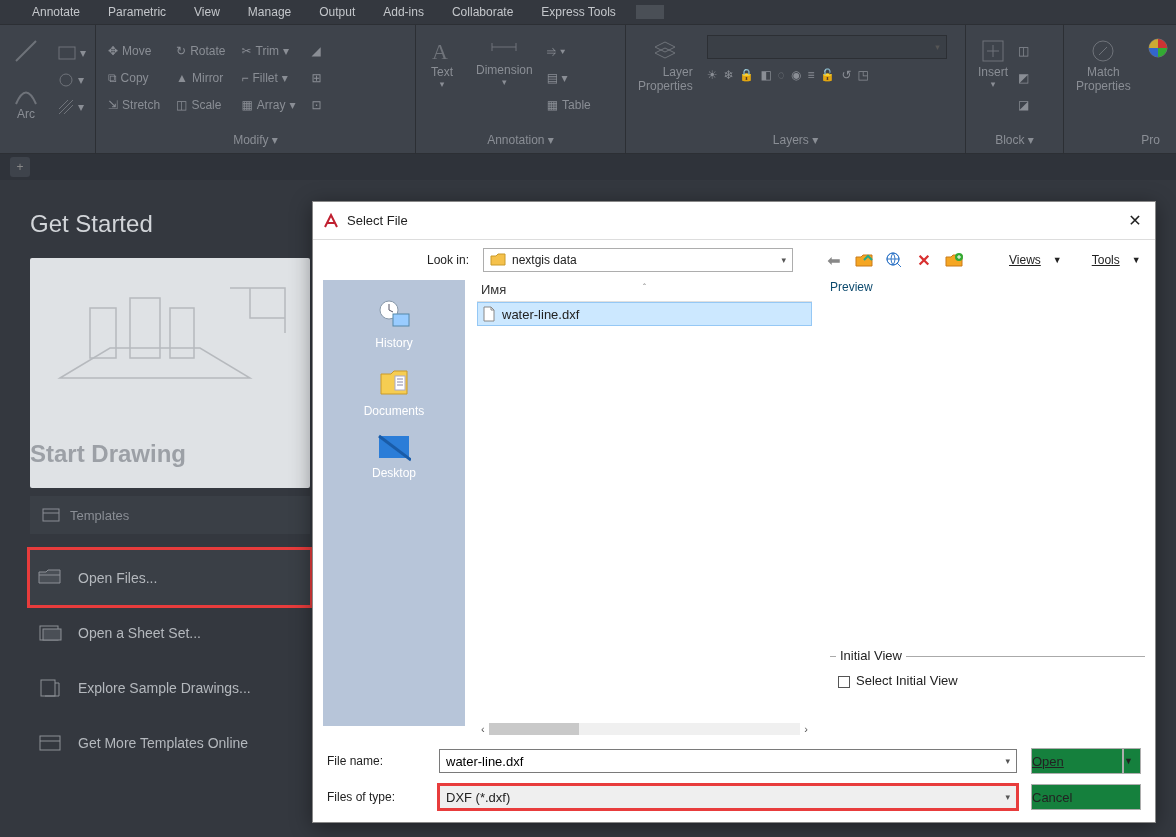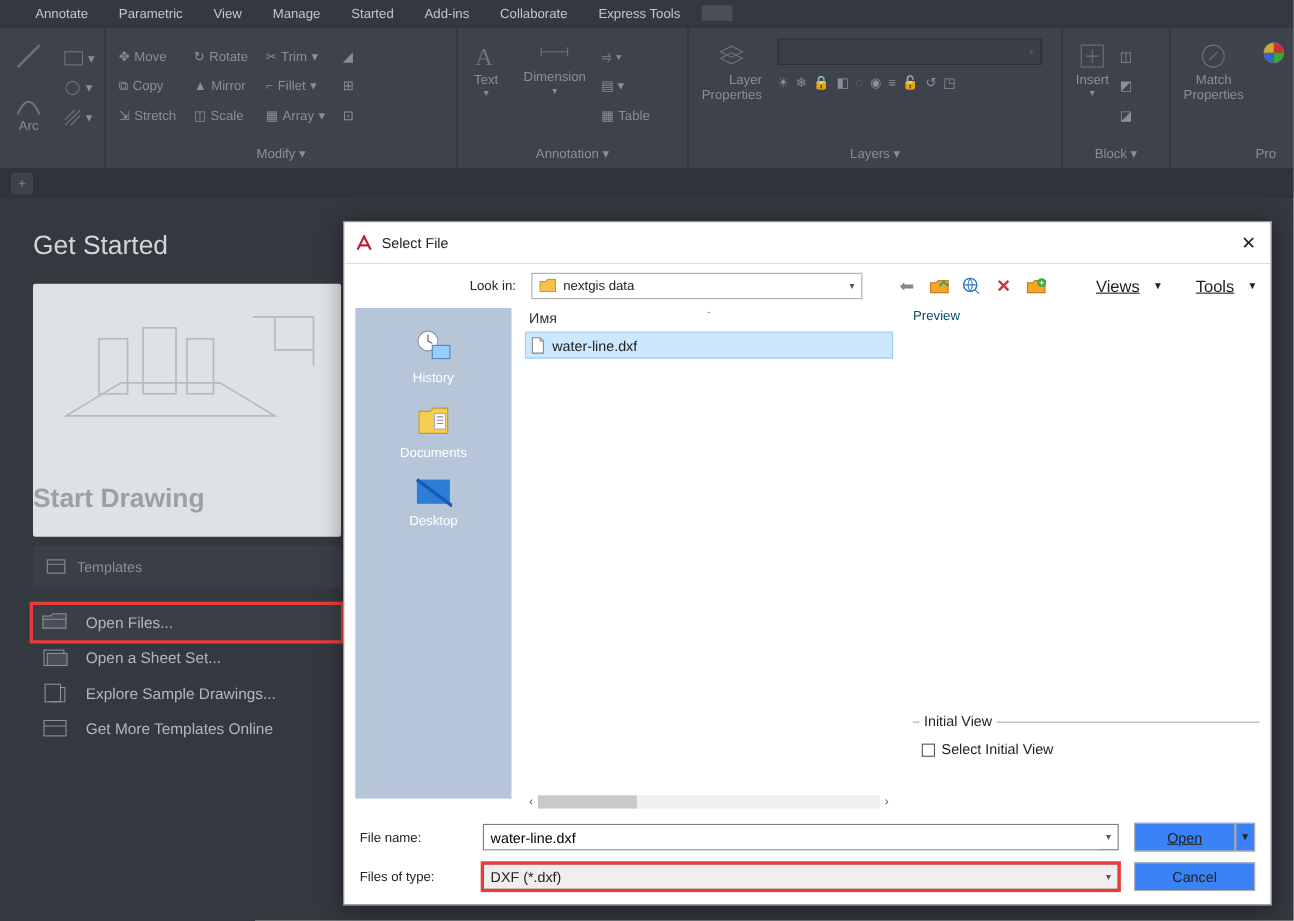--- a/index.html
+++ b/index.html
@@ -80,21 +80,21 @@
   padding-bottom: 20px; margin-bottom: 8px;
   position: relative;
 }
 .start-card .drawlabel { font-size: 24px; color: #9ca0a6; font-weight: 600; }
 .start-card .svgdraw { position: absolute; top: 20px; left: 20px; right: 20px; opacity: .4;}
 .templates-bar {
   width: 280px; height: 38px; background: #3a3f46; display: flex; align-items: center; gap: 10px;
   padding: 0 12px; color: #8a8e95; font-size: 13px; margin-bottom: 16px;
 }
 .action-row {
-  width: 280px; height: 32px; display: flex; align-items: center; gap: 14px; padding: 0 6px;
+  width: 280px; height: 55px; display: flex; align-items: center; gap: 14px; padding: 0 6px;
   color: #b4b8bd; font-size: 14px; cursor: pointer;
 }
 .action-row.highlighted {
   outline: 3px solid #e83c3c;
   background: #3a3f46;
 }
 .action-row .ai { width: 28px; height: 20px; display: flex; align-items: center; justify-content: center; }
 
 
 .dialog {
@@ -121,21 +121,21 @@
 .dlg-title .dlg-close { margin-left: auto; font-size: 16px; width: 20px; text-align: center; cursor: pointer; }
 .dlg-toolbar {
   height: 40px; display: flex; align-items: center; gap: 8px; padding: 0 12px;
 }
 .directory-sel {
   display: flex; align-items: center; width: 310px; height: 24px;
   border: 1px solid #adadad; padding: 0 6px; gap: 6px; background: #fff; position: relative;
 }
 .directory-sel .dd-arrow { margin-left: auto; font-size: 9px; color: #555; }
 .tb-icon { width: 22px; height: 22px; display: flex; align-items: center; justify-content: center; font-size: 16px; }
-.tb-text { font-size: 15px; cursor: pointer; padding: 0 4px;}
+.tb-text { font-size: 12px; cursor: pointer; padding: 0 4px;}
 .dlg-body { flex: 1; display: flex; min-height: 0; }
 .places {
   width: 142px; background: #b7c5d9; display: flex; flex-direction: column; align-items: center;
   padding: 12px 0; gap: 4px; margin: 0 10px 10px 10px;
 }
 .place { display: flex; flex-direction: column; align-items: center; width: 100%; padding: 6px 0; cursor:pointer;}
 .place .plabel { font-size: 12px; color: #fff; margin-top: 4px;}
 .file-area { flex: 1; display: flex; flex-direction: column; padding: 2px 8px 0 2px; }
 .list-header {
   height: 20px; border-bottom: 1px solid #e0e0e0; display: flex; font-size: 13px; color: #333;
@@ -159,37 +159,37 @@
 .dlg-bottom {
   padding: 12px 14px; display: grid;
   grid-template-columns: 98px 1fr 110px;
   gap: 10px 14px; align-items: center;
 }
 .win-input { height: 24px; border: 1px solid #7a7a7a; background: #fff; padding: 0 6px; font-size: 13px; width: 100%;}
 .combo { height: 24px; border: 1px solid #7a7a7a; background: #efefef; display: flex; align-items: center; padding: 0 6px; font-size: 13px; position: relative;}
 .combo .dd-arrow { margin-left: auto; font-size: 9px; color: #555;}
 .combo.highlighted { outline: 3px solid #e83c3c; outline-offset: -1px;}
 .win-btn {
-  height: 26px; border: 1px solid #adadad; background: #3b82f6; font-size: 13px; text-align: center;
-  display: flex; align-items: center; justify-content: center; cursor: pointer;
+  height: 26px; border: 1px solid #adadad; background: #15803d; font-size: 13px; text-align: center;
+  display: flex; align-items: center; cursor: pointer;
 }
 .open-split { display: flex; }
 .open-split .main { flex: 1; }
 .open-split .arrow { width: 18px; border-left: 1px solid #adadad; font-size: 9px;}
 svg { display:block; }
 </style>
 </head>
 <body>
 
 <div class="menubar">
   <span class="item">Annotate</span>
   <span class="item">Parametric</span>
   <span class="item">View</span>
   <span class="item">Manage</span>
-  <span class="item">Started</span>
+  <span class="item">Output</span>
   <span class="item">Add-ins</span>
   <span class="item">Collaborate</span>
   <span class="item">Express Tools</span>
   <span class="badge"></span>
 </div>
 
 <div class="ribbon">
 
   <div class="ribbon-panel" style="width:96px;">
     <div style="display:flex;gap:6px;padding-top:6px;">

